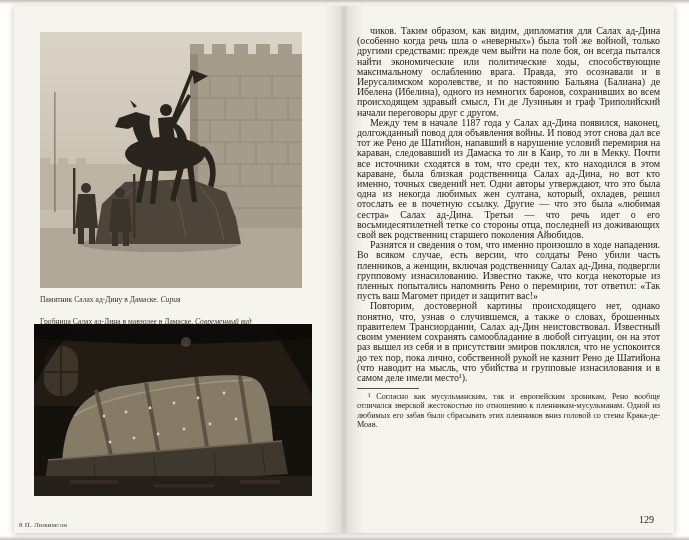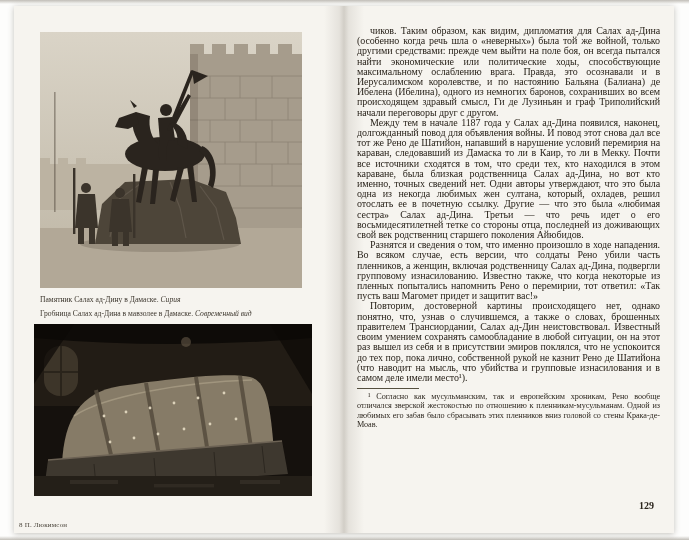--- a/index.html
+++ b/index.html
@@ -24,36 +24,36 @@
     transform:translateX(-50%);pointer-events:none;
     background:linear-gradient(90deg,rgba(80,70,55,0) 0%,rgba(80,70,55,.10) 38%,
       rgba(80,70,55,.22) 50%,rgba(80,70,55,.10) 62%,rgba(80,70,55,0) 100%);
   }
 
   
   .photo-monument{position:absolute;left:26px;top:26px;width:262px;height:256px;display:block;}
   .photo-tomb{position:absolute;left:20px;top:318px;width:278px;height:172px;display:block;}
   .caption{position:absolute;left:26px;width:286px;font-size:7.6px;line-height:9px;color:#3c362d;}
   .caption-1{top:289px;}
-  .caption-2{top:303px;}
+  .caption-2{top:311px;}
   .caption em{font-style:italic;}
   .signature{position:absolute;left:5px;bottom:4px;font-size:7px;color:#4b453b;letter-spacing:.2px;}
 
   
   .text-col{position:absolute;left:13px;top:20px;width:303px;height:496px;color:#2a241c;}
   p.body{
     margin:0;font-size:10px;line-height:10.2px;letter-spacing:-0.1px;
     text-align:justify;text-indent:13px;hyphens:auto;
   }
   .footnote-sep{width:62px;height:0;border-top:1px solid #55503f;margin:5px 0 3px 0;}
   .footnote{
     margin:0;font-size:8.2px;line-height:9.2px;letter-spacing:-0.05px;
     text-align:justify;text-indent:11px;color:#2e2820;hyphens:auto;
   }
-  .page-number{position:absolute;right:20px;bottom:22px;font-size:10px;color:#2a241c;font-weight:bold;}
+  .page-number{position:absolute;right:20px;bottom:8px;font-size:10px;color:#2a241c;}
 </style>
 </head>
 <body>
 
 <div class="scan-edge-top"></div>
 <div class="scan-edge-bottom"></div>
 
 <div class="spread">
 
   <div class="page">

